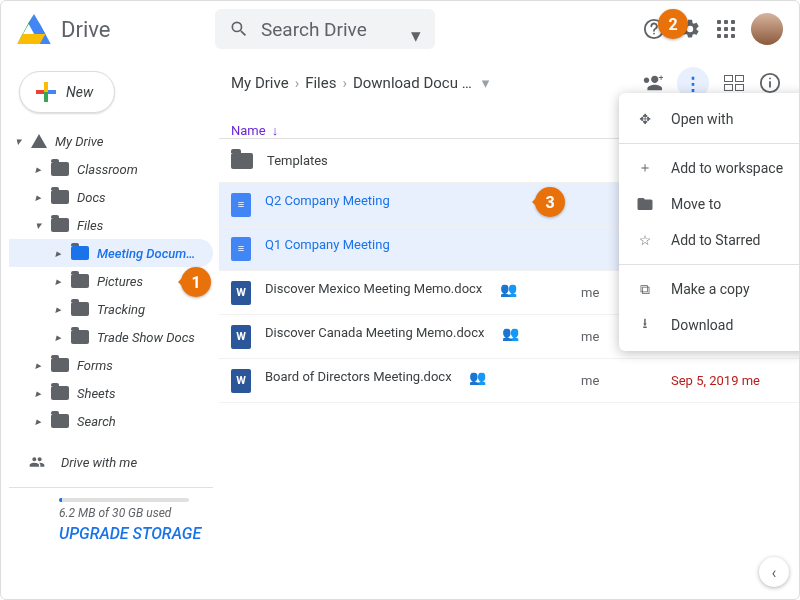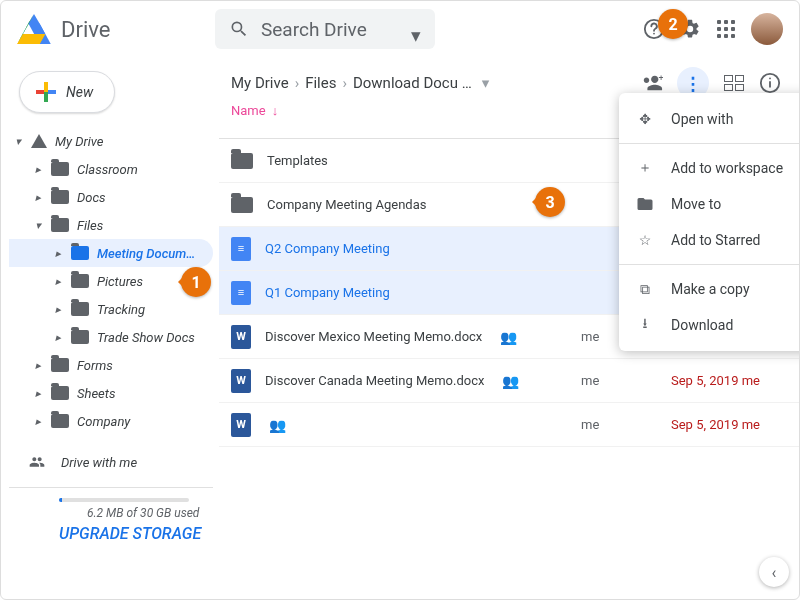--- a/index.html
+++ b/index.html
@@ -35,37 +35,37 @@
   .fico::before{content:"";position:absolute;top:-3px;left:0;width:8px;height:3px;background:#5f6368;border-radius:2px 2px 0 0;}
   .drico{width:16px;height:14px;background:#5f6368;clip-path:polygon(50% 0,100% 100%,0 100%);}
   .indent1{padding-left:24px !important;}
   .indent2{padding-left:44px !important;}
   .shline{height:30px;display:flex;align-items:center;gap:14px;padding-left:18px;margin-top:12px;color:#3c4043;cursor:pointer;}
   .shico{width:20px;height:16px;}
   .divider{height:1px;background:#e0e0e0;margin:10px 0;}
   .storage-label{padding-left:18px;display:flex;align-items:center;gap:14px;height:30px;}
   .storage-bar{margin:6px 0 4px 50px;width:130px;height:4px;background:#e0e0e0;border-radius:2px;overflow:hidden;}
   .storage-bar i{display:block;height:100%;width:2%;background:#1a73e8;}
-  .storage-text{margin-left:78px;font-size:12px;color:#5f6368;}
+  .storage-text{margin-left:50px;font-size:12px;color:#5f6368;}
   .upgrade{margin-left:50px;font-size:16px;color:#1a73e8;font-weight:500;margin-top:4px;cursor:pointer;}
   .main{flex:1;display:flex;flex-direction:column;padding-top:6px;position:relative;}
   .toolbar{display:flex;align-items:center;height:40px;padding:0 18px 0 12px;gap:6px;font-size:15px;color:#3c4043;}
   .crumb{display:flex;align-items:center;gap:6px;}
   .crumb .sep{color:#9aa0a6;}
   .tb-right{margin-left:auto;display:flex;align-items:center;gap:14px;}
   .tbico{width:22px;height:22px;display:flex;align-items:center;justify-content:center;color:#5f6368;cursor:pointer;}
   .more-pill{width:32px;height:32px;border-radius:50%;background:#e8f0fe;color:#1a73e8;display:flex;align-items:center;justify-content:center;font-weight:bold;font-size:18px;}
   .gridico{width:20px;height:16px;display:grid;grid-template-columns:1fr 1fr;grid-template-rows:1fr 1fr;gap:2px;}
   .gridico i{border:1.5px solid #5f6368;}
-  .colh{display:flex;align-items:flex-start;height:36px;padding:0 18px 0 12px;font-size:13px;color:#ec4899;border-bottom:1px solid #e0e0e0;}
+  .colh{display:flex;align-items:flex-end;height:36px;padding:0 18px 0 12px;font-size:13px;color:#6d28d9;border-bottom:1px solid #e0e0e0;}
   .colh .n{flex:0 0 350px;display:flex;align-items:center;gap:6px;}
   .colh .o{flex:0 0 90px;}
   .colh .m{flex:1;text-align:left;}
   .row{display:flex;align-items:center;height:44px;padding:0 18px 0 12px;font-size:13px;color:#3c4043;border-bottom:1px solid #f1f1f1;cursor:pointer;}
-  .row .n{flex:0 0 350px;display:flex;align-items:center;gap:14px;}
+  .row .n{flex:0 0 350px;display:flex;align-items:flex-start;gap:14px;}
   .row .o{flex:0 0 90px;color:#5f6368;}
   .row .m{flex:1;color:#b91c1c;}
   .row.sel{background:#e8f0fe;}
   .row.sel .n, .row.sel .m{color:#1a73e8;}
   .docico{width:20px;height:24px;border-radius:2px;display:flex;align-items:center;justify-content:center;color:#fff;font-size:11px;font-weight:bold;}
   .fold{width:22px;height:16px;background:#5f6368;border-radius:2px;position:relative;}
   .fold::before{content:"";position:absolute;top:-4px;left:0;width:10px;height:4px;background:#5f6368;border-radius:2px 2px 0 0;}
   .shareico{color:#bbb;margin-left:4px;font-size:14px;}
   .menu{position:absolute;top:36px;left:400px;width:262px;background:#fff;border-radius:6px;box-shadow:0 2px 12px rgba(0,0,0,.25);padding:8px 0;z-index:20;}
   .menu .mi{display:flex;align-items:center;height:36px;padding:0 16px;gap:16px;font-size:14px;color:#3c4043;cursor:pointer;}
@@ -192,21 +192,21 @@
           <span>Forms</span>
         </li>
       <li class="indent1">
           <span class="arw">▸</span>
           <span class="fico"></span>
           <span>Sheets</span>
         </li>
       <li class="indent1">
           <span class="arw">▸</span>
           <span class="fico"></span>
-          <span>Company</span>
+          <span>Search</span>
         </li>
     </ul>
     <div class="shline">
       <svg class="shico" viewBox="0 0 24 24" fill="#5f6368">
           <path d="M16 11c1.66 0 3-1.34 3-3s-1.34-3-3-3-3 1.34-3 3 1.34 3 3 3zm-8 0c1.66 0 3-1.34 3-3S9.66 5 8 5 5 6.34 5 8s1.34 3 3 3zm0 2c-2.33 0-7 1.17-7 3.5V19h14v-2.5C15 14.17 10.33 13 8 13zm8 0c-.29 0-.62.02-.97.05 1.16.84 1.97 1.97 1.97 3.45V19h6v-2.5c0-2.33-4.67-3.5-7-3.5z"></path>
         </svg>
       <span>Drive with me</span>
     </div>
     <div class="divider"></div>
     <div class="storage-bar">
@@ -263,28 +263,20 @@
     </div>
     <div id="rows">
         <div class="row">
           <div class="n">
             <span class="fold"></span>
             <span>Templates</span>
           </div>
           <div class="o"></div>
           <div class="m">Oct 18, 2019 me</div>
         </div>
-        <div class="row">
-          <div class="n">
-            <span class="fold"></span>
-            <span>Company Meeting Agendas</span>
-          </div>
-          <div class="o"></div>
-          <div class="m">Dec 9, 2019 me</div>
-        </div>
         <div class="row sel">
           <div class="n">
             <span class="docico" style="background:#4285f4">≡</span>
             <span>Q2 Company Meeting</span>
           </div>
           <div class="o"></div>
           <div class="m">Dec 9, 2019 me</div>
         </div>
         <div class="row sel">
           <div class="n">
@@ -308,20 +300,21 @@
             <span class="docico" style="background:#2b579a">W</span>
             <span>Discover Canada Meeting Memo.docx</span>
             <span class="shareico">👥</span>
           </div>
           <div class="o">me</div>
           <div class="m">Sep 5, 2019 me</div>
         </div>
         <div class="row">
           <div class="n">
             <span class="docico" style="background:#2b579a">W</span>
+            <span>Board of Directors Meeting.docx</span>
             <span class="shareico">👥</span>
           </div>
           <div class="o">me</div>
           <div class="m">Sep 5, 2019 me</div>
         </div>
       </div>
 
     <div class="menu">
       <div class="mi">
           <span class="mico">✥</span>

